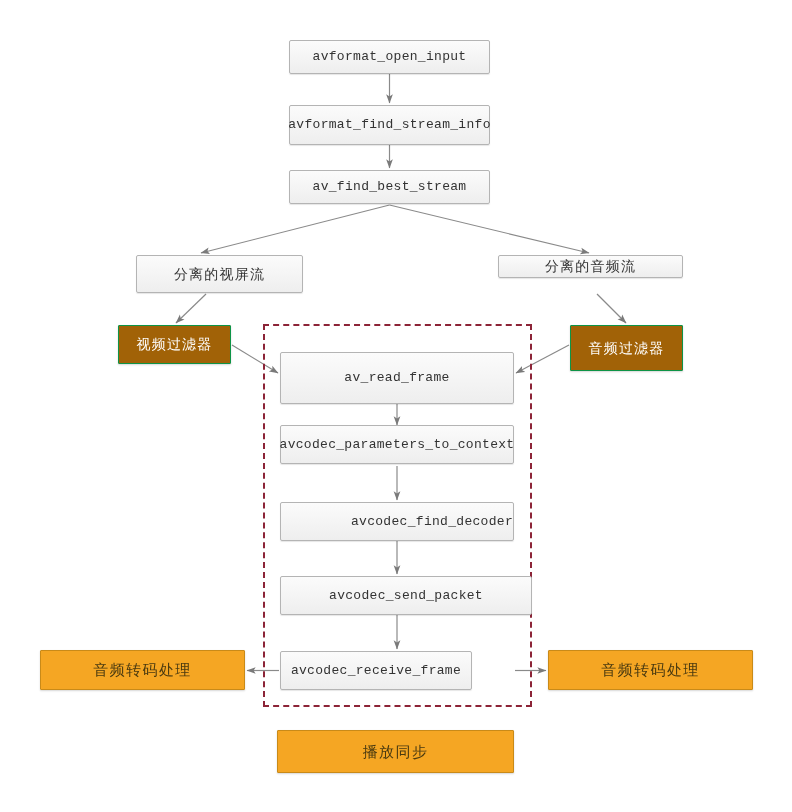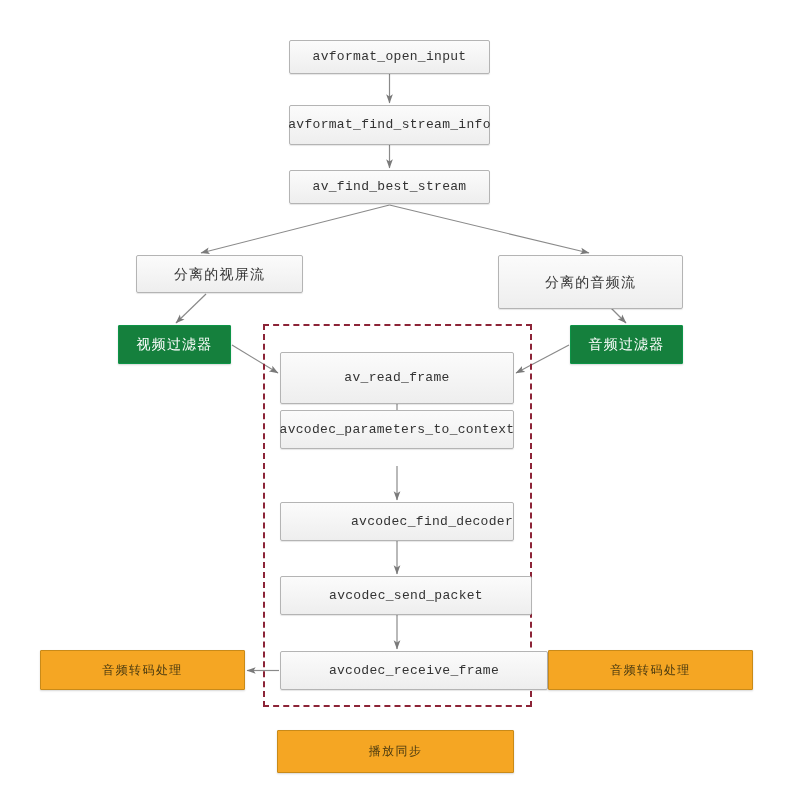--- a/index.html
+++ b/index.html
@@ -43,37 +43,37 @@
     font-family: "Liberation Mono", "DejaVu Sans Mono", monospace;
     font-size: 13px;
     letter-spacing: 0.3px;
   }
   .node-cjk {
     font-family: "Liberation Sans", "DejaVu Sans", sans-serif;
     font-size: 14px;
     letter-spacing: 1.2px;
   }
   .node-green {
-    background: #15803d;
+    background: #a16207;
     border: 1px solid #0d9447;
     border-radius: 1px;
     box-shadow: 0 1px 2px rgba(0,0,0,0.16);
     color: #ffffff;
     font-family: "Liberation Sans", "DejaVu Sans", sans-serif;
     font-size: 14px;
     letter-spacing: 1.2px;
   }
   .node-orange {
     background: #f5a623;
     border: 1px solid #c98a18;
     border-radius: 1px;
     box-shadow: 0 1px 2px rgba(0,0,0,0.16);
     color: #4a3a10;
     font-family: "Liberation Sans", "DejaVu Sans", sans-serif;
-    font-size: 12px;
+    font-size: 15px;
     letter-spacing: 1.4px;
   }
   .dashed-group {
     position: absolute;
     box-sizing: border-box;
     border: 2px dashed #8c2437;
     background: transparent;
   }
 </style>
 </head>
@@ -122,49 +122,49 @@
   </div>
 
   <div class="node node-plain" style="left:289px; top:170px; width:201px; height:34px;">
     <span>av_find_best_stream</span>
   </div>
 
   <div class="node node-plain node-cjk" style="left:115px; top:255px; width:167px; height:38px;margin-left:21px;">
     <span>分离的视屏流</span>
   </div>
 
-  <div class="node node-plain node-cjk" style="left:498px; top:255px; width:185px; height:54px;">
+  <div class="node node-plain node-cjk" style="left:498px; top:255px; width:185px; height:23px;">
     <span>分离的音频流</span>
   </div>
 
   <div class="node node-green" style="left:118px; top:325px; width:113px; height:39px;">
     <span>视频过滤器</span>
   </div>
 
-  <div class="node node-green" style="left:570px; top:325px; width:113px; height:39px;">
+  <div class="node node-green" style="left:570px; top:325px; width:113px; height:46px;">
     <span>音频过滤器</span>
   </div>
 
   <div class="node node-plain" style="left:280px; top:352px; width:234px; height:52px;">
     <span>av_read_frame</span>
   </div>
 
-  <div class="node node-plain" style="left:280px; top:410px; width:234px; height:39px;">
+  <div class="node node-plain" style="left:280px; top:425px; width:234px; height:39px;">
     <span>avcodec_parameters_to_context</span>
   </div>
 
   <div class="node node-plain" style="left:280px; top:502px; width:234px; height:39px;justify-content:flex-end;">
     <span>avcodec_find_decoder</span>
   </div>
 
   <div class="node node-plain" style="left:280px; top:576px; width:252px; height:39px;">
     <span>avcodec_send_packet</span>
   </div>
 
-  <div class="node node-plain" style="left:280px; top:651px; width:268px; height:39px;justify-content:center;">
+  <div class="node node-plain" style="left:280px; top:651px; width:192px; height:39px;justify-content:center;">
     <span>avcodec_receive_frame</span>
   </div>
 
   <div class="node node-orange" style="left:40px; top:650px; width:205px; height:40px;">
     <span>音频转码处理</span>
   </div>
 
   <div class="node node-orange" style="left:548px; top:650px; width:205px; height:40px;">
     <span>音频转码处理</span>
   </div>

